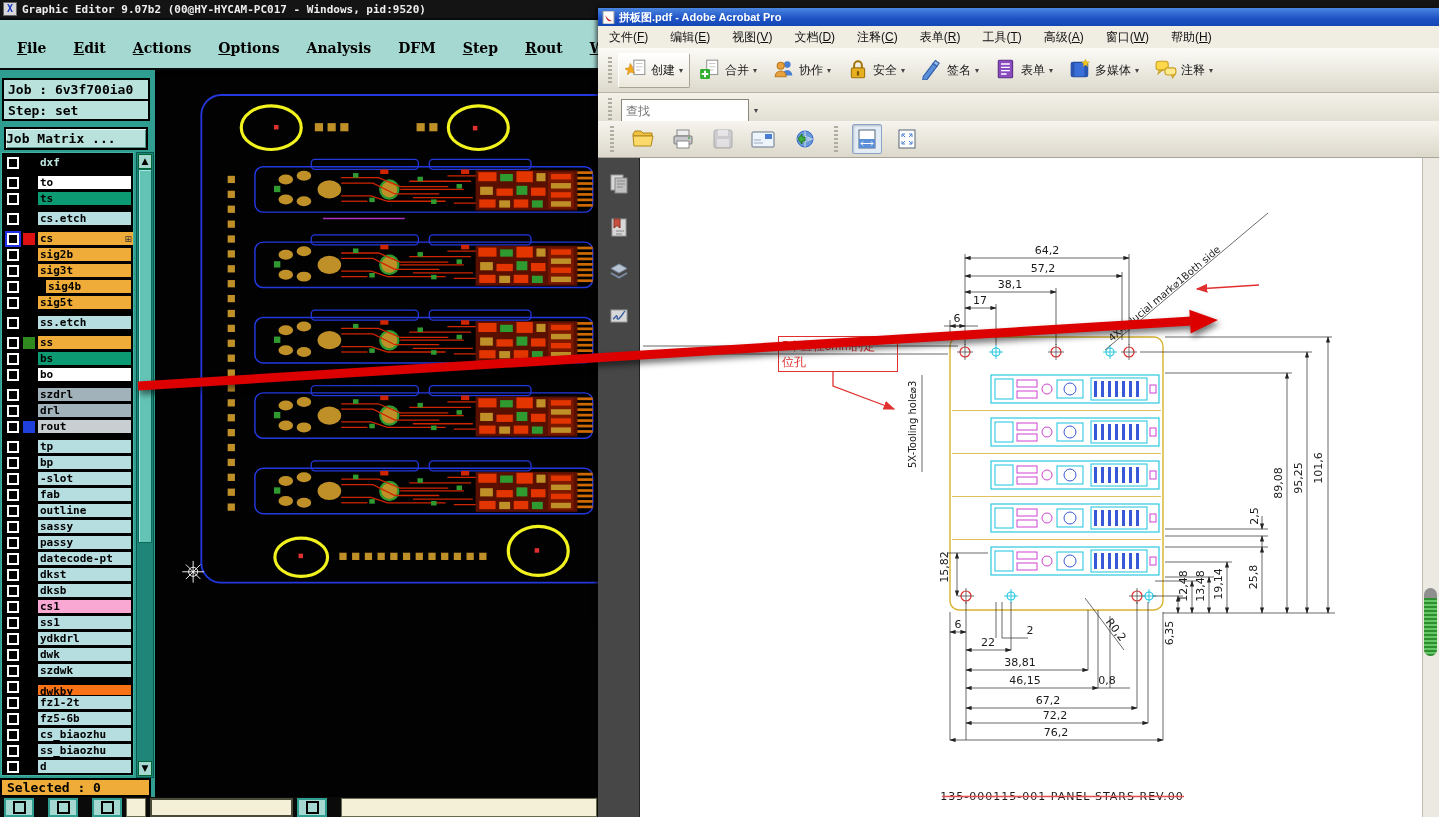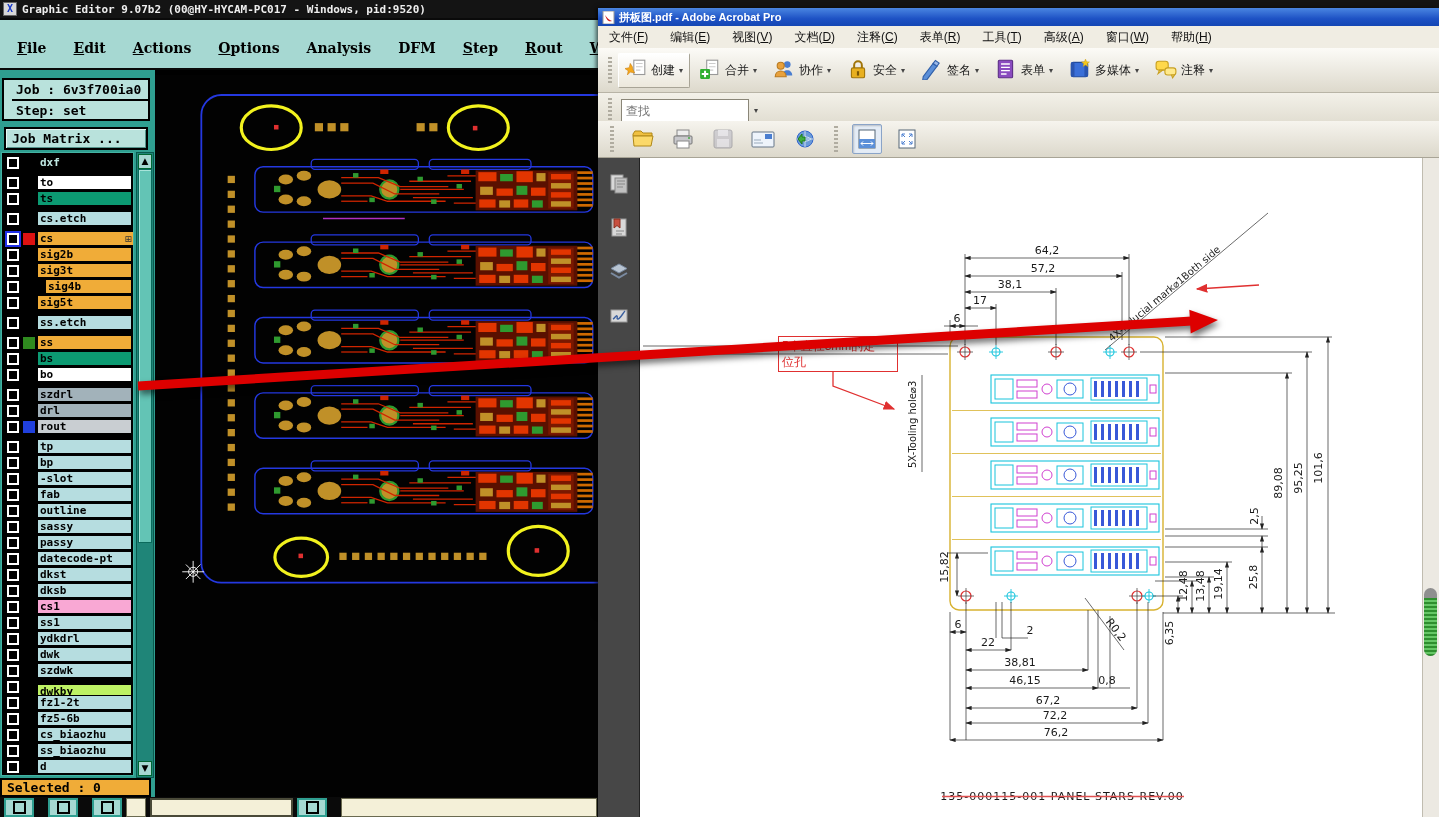--- a/index.html
+++ b/index.html
@@ -9,26 +9,26 @@
   #ge-titlebar{position:absolute;left:0;top:0;width:1439px;height:18px;background:#141414;
     color:#eee;font:bold 11px "DejaVu Sans Mono",monospace;display:flex;align-items:center;gap:5px;padding-left:3px;box-sizing:border-box;}
   #ge-title-icon{width:12px;height:12px;background:#d8d8d8;border:1px solid #666;color:#1537c8;
     font:bold 10px "DejaVu Sans Mono",monospace;line-height:11px;text-align:center;}
   #ge-menubar{position:absolute;left:0;top:18px;width:620px;height:52px;background:#a6d8d2;
     border-top:2px solid #0a0a0a;border-bottom:2px solid #0a0a0a;box-sizing:border-box;}
   #ge-menus{display:flex;gap:27px;padding:20px 0 0 17px;font:bold 14px "DejaVu Serif",serif;color:#000;}
   .ge-menu-item{cursor:default;}
   #ge-sidebar{position:absolute;left:0;top:70px;width:155px;height:747px;background:#2f9e90;}
   .ge-panelbox{position:absolute;left:2px;top:8px;width:148px;height:43px;background:#b9e2dc;
-    border:2px solid #000;box-sizing:border-box;font:bold 13px "DejaVu Sans Mono",monospace;color:#000;padding-left:8px;}
+    border:2px solid #000;box-sizing:border-box;font:bold 13px "DejaVu Sans Mono",monospace;color:#000;}
   .ge-jobrow{height:19px;line-height:19px;padding-left:4px;border-bottom:2px solid #000;}
   .ge-jobrow:last-child{border-bottom:none;}
   #ge-jobmatrix{position:absolute;left:4px;top:57px;width:144px;height:23px;background:#b9e2dc;
     border:2px solid #000;box-shadow:inset 1px 1px 0 #e8f8f4,inset -1px -1px 0 #55958c;
-    font:bold 13px "DejaVu Sans Mono",monospace;text-align:left;padding-left:6px;line-height:20px;box-sizing:border-box;}
+    font:bold 13px "DejaVu Sans Mono",monospace;text-align:left;line-height:20px;box-sizing:border-box;}
   #layer-list{position:absolute;left:1px;top:82px;width:133px;height:624px;background:#000;
     border:1px solid #43b2a2;overflow:hidden;padding-top:2px;box-sizing:border-box;}
   .layer-row{display:flex;align-items:center;height:15px;margin:0 1px 1px 1px;}
   .layer-row.gap{margin-top:5px;}
   .cb{width:8px;height:8px;border:2px solid #fff;background:#000;margin:0 4px 0 4px;flex:none;}
   .cb.active{box-shadow:0 0 0 2px #2030e8;}
   .sw{width:12px;height:12px;margin-right:2px;flex:none;}
   .lab{flex:1;height:13px;line-height:13px;font:bold 11px "DejaVu Sans Mono",monospace;
     border:1px solid #000;padding:0 2px;white-space:nowrap;overflow:hidden;color:#000;}
   .grid-ic{font:9px "DejaVu Sans",sans-serif;color:#333;margin-left:-10px;}
@@ -270,21 +270,21 @@
           <span class="lab" style="background: rgb(182, 221, 224);">dwk</span>
         </div>
         <div class="layer-row">
           <span class="cb"></span>
           <span class="sw" style="background: transparent;"></span>
           <span class="lab" style="background: rgb(182, 221, 224);">szdwk</span>
         </div>
         <div class="layer-row">
           <span class="cb"></span>
           <span class="sw" style="background: transparent;"></span>
-          <span class="lab" style="background: #bef264; margin-top: 10px;">dwkby</span>
+          <span class="lab" style="background: #f97316; margin-top: 10px;">dwkby</span>
         </div>
         <div class="layer-row">
           <span class="cb"></span>
           <span class="sw" style="background: transparent;"></span>
           <span class="lab" style="background: rgb(182, 221, 224);">fz1-2t</span>
         </div>
         <div class="layer-row">
           <span class="cb"></span>
           <span class="sw" style="background: transparent;"></span>
           <span class="lab" style="background: rgb(182, 221, 224);">fz5-6b</span>

